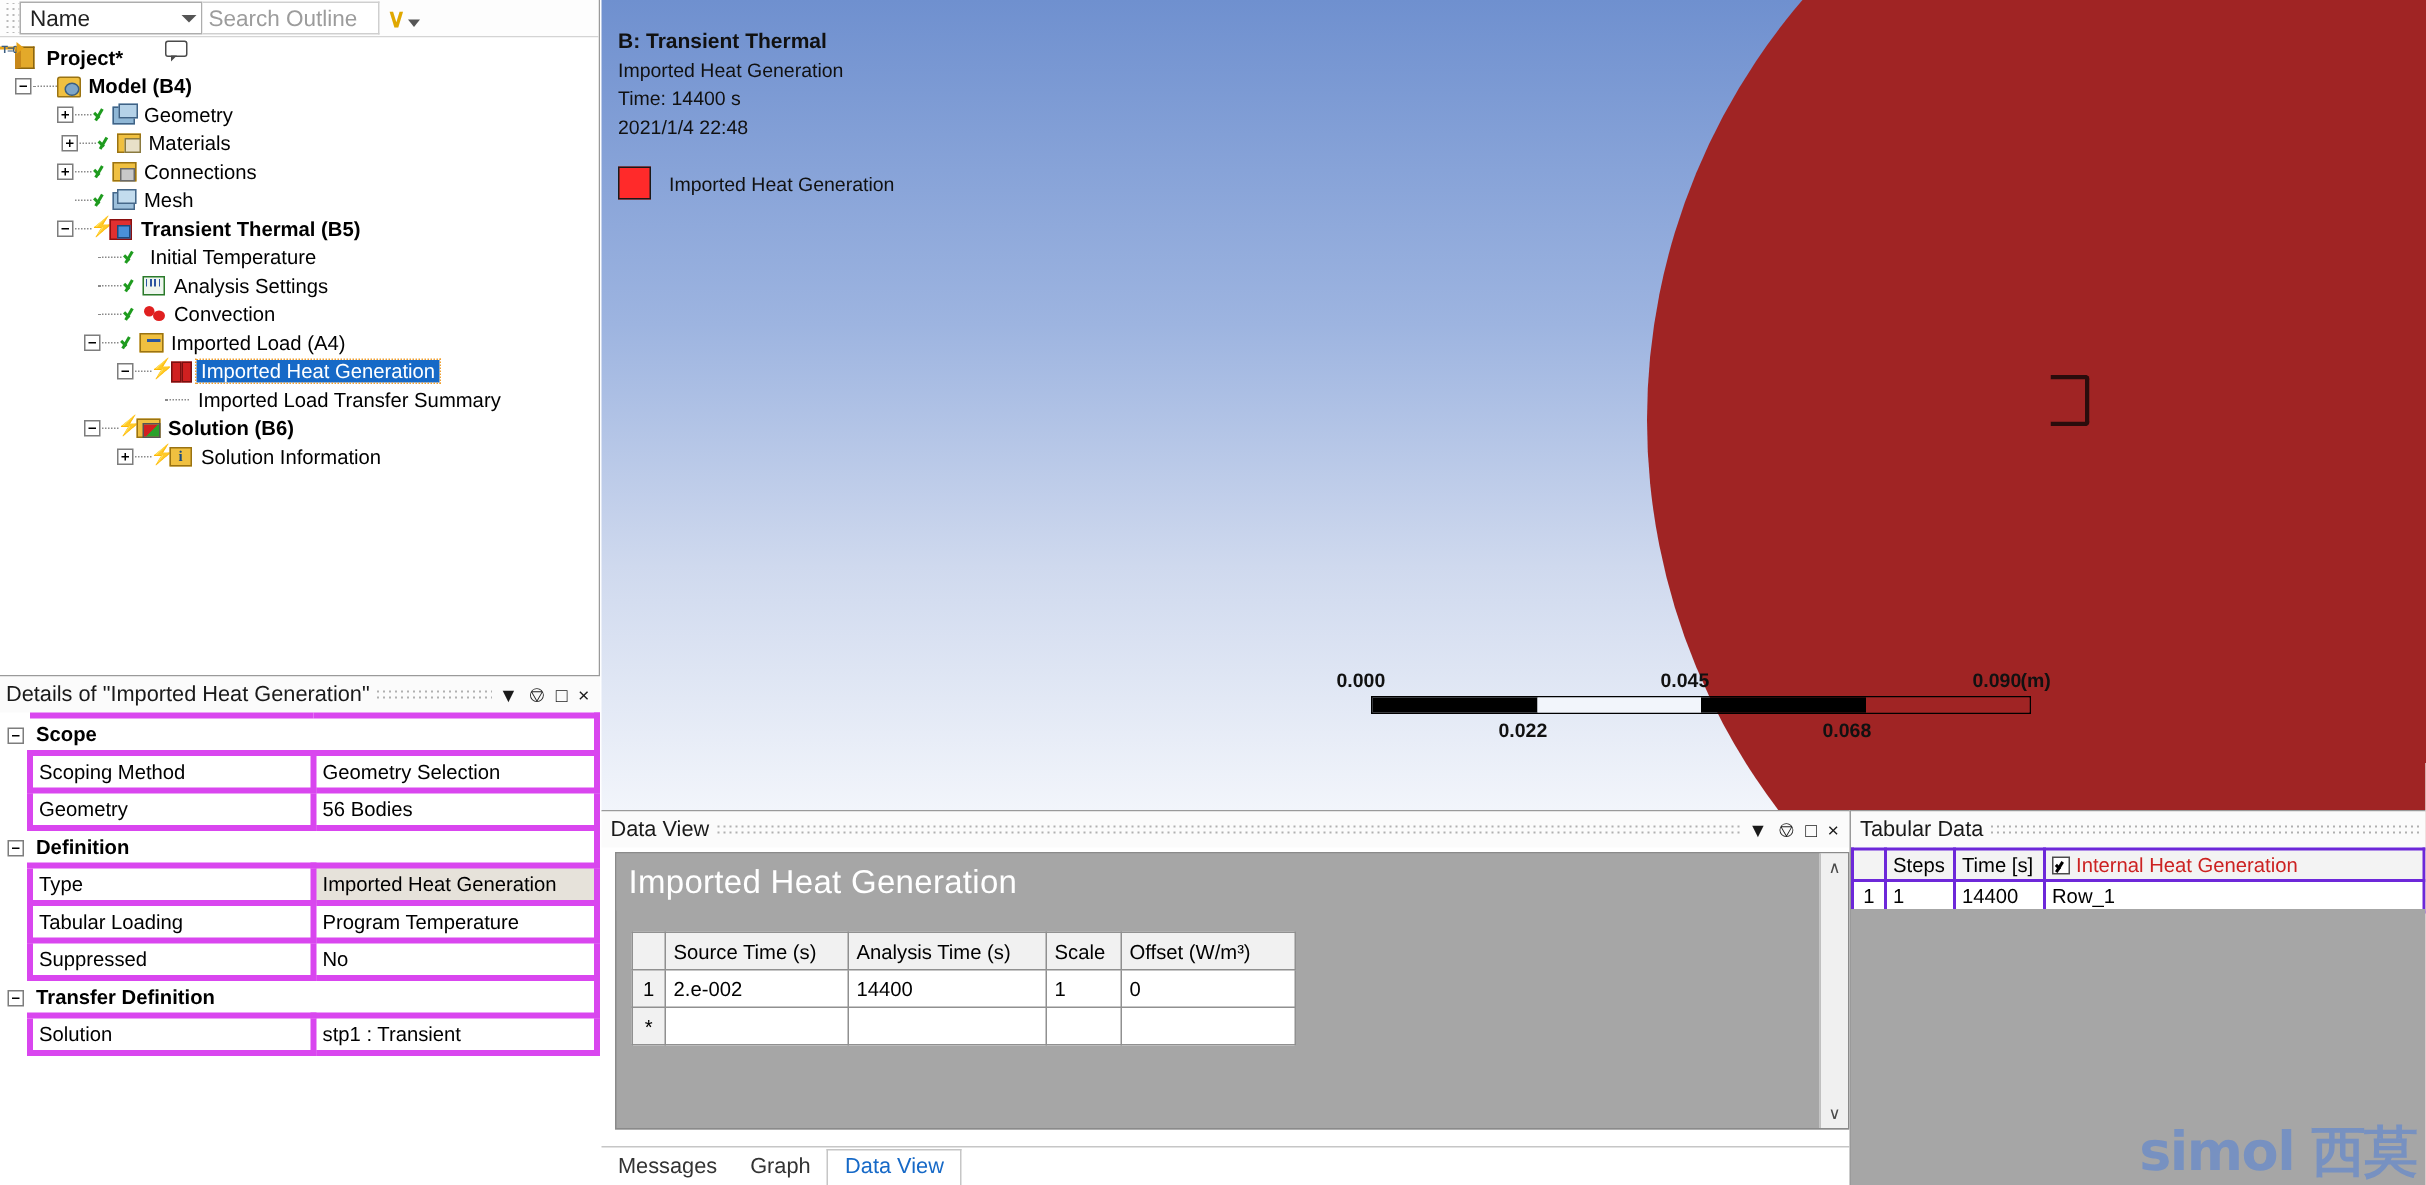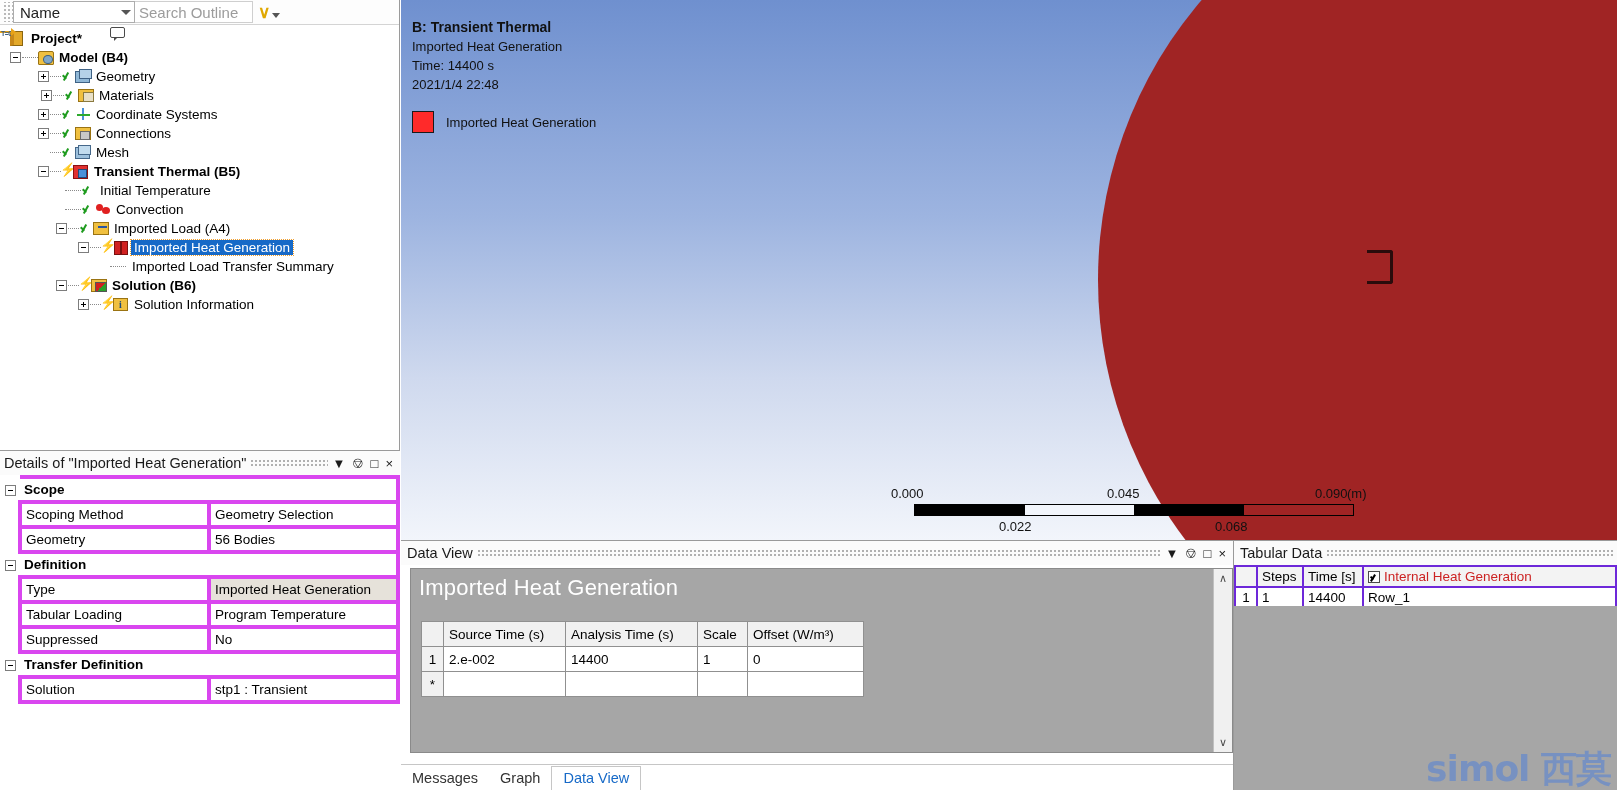--- a/index.html
+++ b/index.html
@@ -211,21 +211,21 @@
     color: #111; line-height: 19px;
   }
   #vp-legend .t1 { font-weight: bold; font-size: 14px; }
   #vp-legend .t2, #vp-legend .t3, #vp-legend .t4 { font-size: 13px; }
   #legend-swatch-row { display: flex; align-items: center; margin-top: 17px; }
   #legend-swatch {
     width: 22px; height: 22px; background: #ff2a2a; border: 1.5px solid #1a1a1a;
     margin-right: 12px;
   }
   
-  #ruler { position: absolute; left: 498px; top: 486px; width: 470px; }
+  #ruler { position: absolute; left: 498px; top: 446px; width: 470px; font-weight: bold; }
   .ruler-top-labels, .ruler-bot-labels { position: relative; height: 18px; font-size: 13px; color: #111;}
   .ruler-top-labels span, .ruler-bot-labels span { position: absolute; }
   #ruler-bar {
     position: relative; height: 12px; width: 440px; margin-left: 15px;
     border: 1px solid #000; display: flex;
   }
   #ruler-bar i { display: block; height: 100%; flex: 1 1 0; }
   #ruler-bar i.b { background: #000; }
   #ruler-bar i.w { background: #f2f5fb; }
   #ruler-bar i.r { background: #a02424; }
@@ -366,34 +366,25 @@
       <div class="tnode" style="padding-left:41px">
         <span class="expander plus"></span>
         <span class="dots sm"></span>
         <span class="check"></span>
         <span class="ic">
             <span class="ic-mat"></span>
           </span>
         <span class="lbl">Materials</span>
       </div>
 
+
       <div class="tnode" style="padding-left:38px">
         <span class="expander plus"></span>
         <span class="dots sm"></span>
         <span class="check"></span>
-        <span class="ic ic-cs">
-            <span class="dot"></span>
-          </span>
-        <span class="lbl">Coordinate Systems</span>
-      </div>
-
-      <div class="tnode" style="padding-left:38px">
-        <span class="expander plus"></span>
-        <span class="dots sm"></span>
-        <span class="check"></span>
         <span class="ic">
             <span class="ic-conn"></span>
           </span>
         <span class="lbl">Connections</span>
       </div>
 
       <div class="tnode" style="padding-left:38px">
         <span style="width:12px" class="spacer"></span>
         <span class="dots sm"></span>
         <span class="check"></span>
@@ -415,20 +406,28 @@
 
       <div class="tnode" style="padding-left:65px">
         <span class="dots"></span>
         <span class="check"></span>
         <span class="ic ic-init">
             <span class="t">T=0</span>
           </span>
         <span class="lbl" style="padding-left:5px">Initial Temperature</span>
       </div>
 
+      <div class="tnode" style="padding-left:65px">
+        <span class="dots"></span>
+        <span class="check"></span>
+        <span class="ic">
+            <span class="ic-as"></span>
+          </span>
+        <span class="lbl">Analysis Settings</span>
+      </div>
 
       <div class="tnode" style="padding-left:65px">
         <span class="dots"></span>
         <span class="check"></span>
         <span class="ic ic-conv"></span>
         <span class="lbl">Convection</span>
       </div>
 
       <div class="tnode" style="padding-left:56px">
         <span class="expander"></span>

